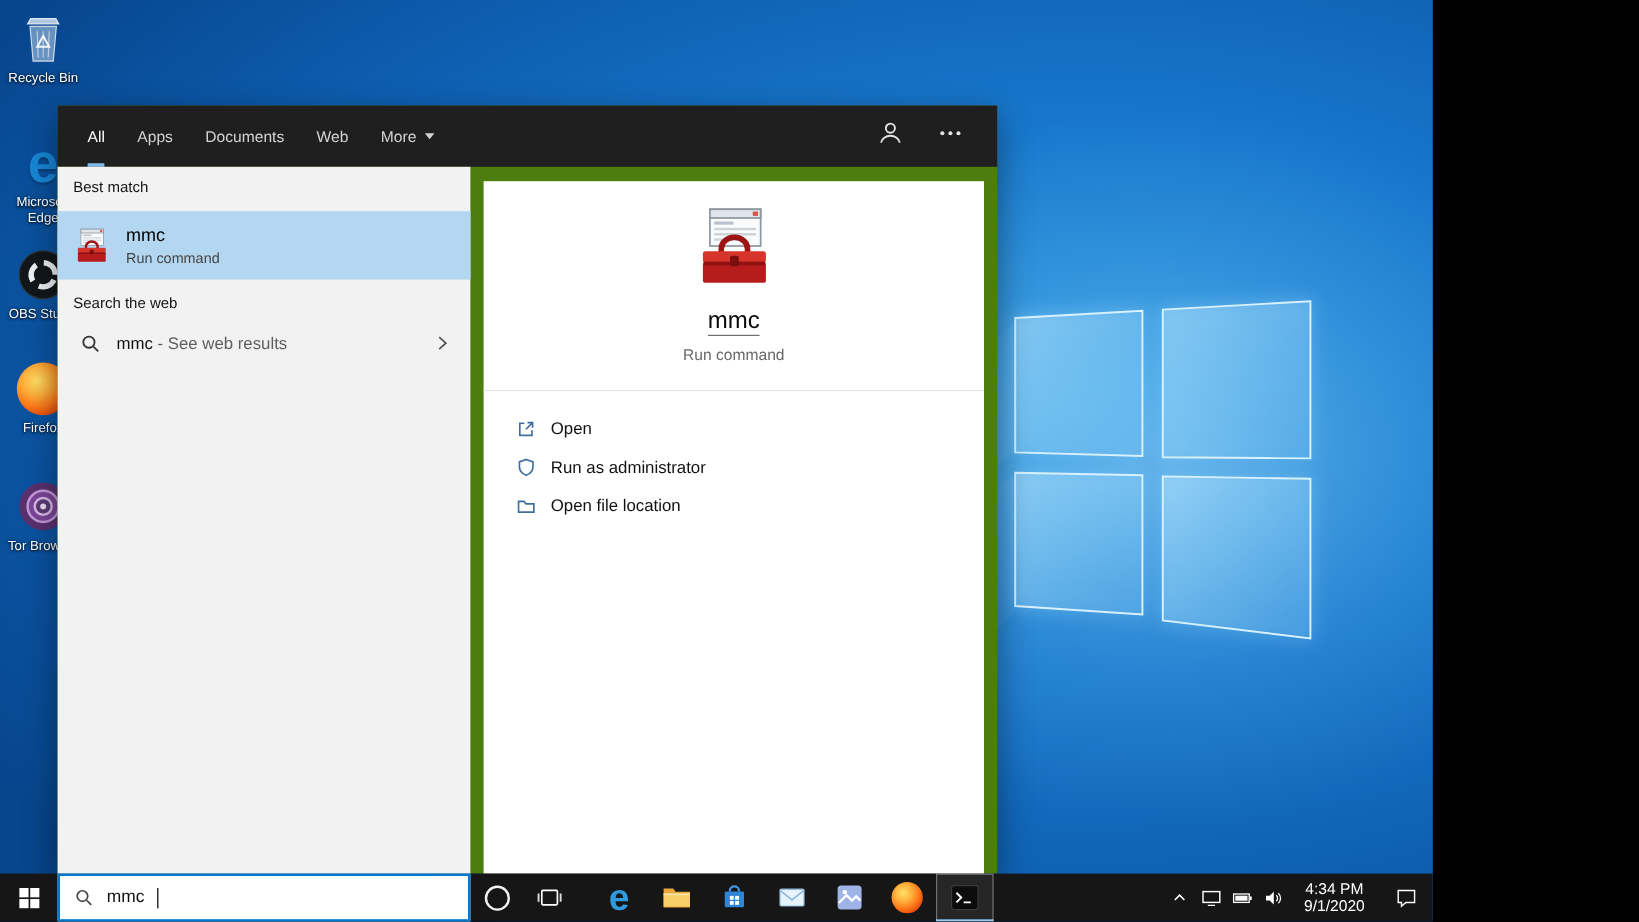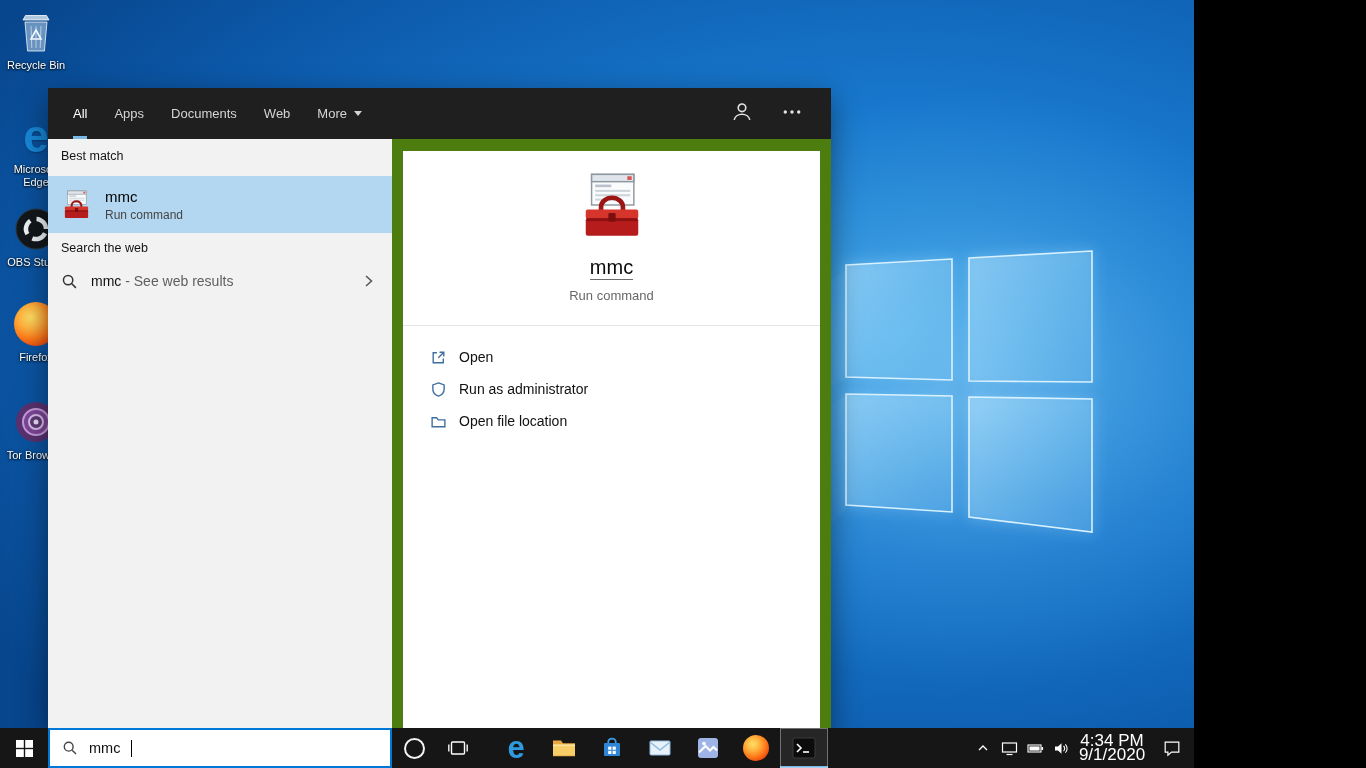--- a/index.html
+++ b/index.html
@@ -41,23 +41,23 @@
     border-left:4px solid transparent;border-right:4px solid transparent;
     border-top:5px solid currentColor;}
   .hdr-icons{margin-left:auto;display:flex;align-items:center;gap:28px;padding-right:28px;color:#e3e3e3;}
 
   .left-col{position:absolute;left:0;top:51px;width:344px;bottom:0;background:#f2f2f2;}
   .section-label{margin:10px 0 0 13px;font-size:12.5px;font-weight:400;color:#141414;}
   .best-item{margin-top:13px;height:57px;background:var(--selection);
              display:flex;align-items:center;padding-left:13px;gap:13px;cursor:default;}
   .bm-title{font-size:15px;color:#000;line-height:19px;}
   .bm-sub{font-size:12px;color:#454545;margin-top:2px;}
-  .web-label{margin-top:8px;}
+  .web-label{margin-top:13px;}
   .web-row{position:relative;margin-top:8px;height:36px;display:flex;align-items:center;
-           padding-left:13px;gap:13px;color:#333;cursor:default;}
+           padding-left:19px;gap:13px;color:#333;cursor:default;}
   .web-text{font-size:14px;color:#111;}
   .web-suffix{color:#5f5f5f;}
   .web-chevron{position:absolute;right:14px;top:9px;color:#555;}
 
   .preview{position:absolute;left:355px;right:11px;top:63px;bottom:0;background:#fff;}
   .pv-icon{display:flex;justify-content:center;margin-top:19px;}
   .pv-title{margin-top:16px;text-align:center;font-size:20px;color:#0a0a0a;}
   .pv-title span{border-bottom:1px solid #6d6d6d;padding-bottom:1px;}
   .pv-sub{margin-top:9px;text-align:center;font-size:13px;color:#686868;}
   .pv-divider{position:absolute;left:0;right:0;top:174px;height:1px;background:#e5e5e5;}
@@ -80,21 +80,21 @@
   .tb-apps{display:flex;margin-left:12px;}
   .tb-btn.active{background:rgba(255,255,255,.07);outline:1px solid rgba(255,255,255,.35);
                  outline-offset:-1px;box-shadow:inset 0 -2px 0 var(--tab-underline);}
   .cortana-circle{width:21px;height:21px;border:2px solid #f2f2f2;border-radius:50%;}
   .edge-e-tb{font-size:31px;font-weight:700;color:#2f9ae0;line-height:28px;}
   .ff-circle-tb{width:26px;height:26px;border-radius:50%;
     background:radial-gradient(circle at 38% 35%, #ffe066 0%, #ffb13d 30%, #ff7a1a 55%, #e8470e 78%, #c22f12 100%);}
   .tray{margin-left:auto;display:flex;align-items:stretch;}
   .tray-ic{width:26px;display:flex;align-items:center;justify-content:center;color:#fff;cursor:pointer;}
   .clock{width:76px;display:flex;flex-direction:column;justify-content:center;text-align:center;
-         color:#fff;font-size:17px;line-height:14px;cursor:pointer;}
+         color:#fff;font-size:13px;line-height:14px;cursor:pointer;}
   .action-btn{width:44px;display:flex;align-items:center;justify-content:center;color:#fff;cursor:pointer;}
   .hidden-defs{position:absolute;width:0;height:0;overflow:hidden;}
 </style>
 </head>
 <body>
 
 <svg class="hidden-defs" aria-hidden="true">
   <symbol id="sym-search" viewBox="0 0 16 16">
     <circle cx="6.7" cy="6.7" r="4.4" fill="none" stroke="currentColor" stroke-width="1.4"></circle>
     <line x1="10.2" y1="10.2" x2="14" y2="14" stroke="currentColor" stroke-width="1.4"></line>

